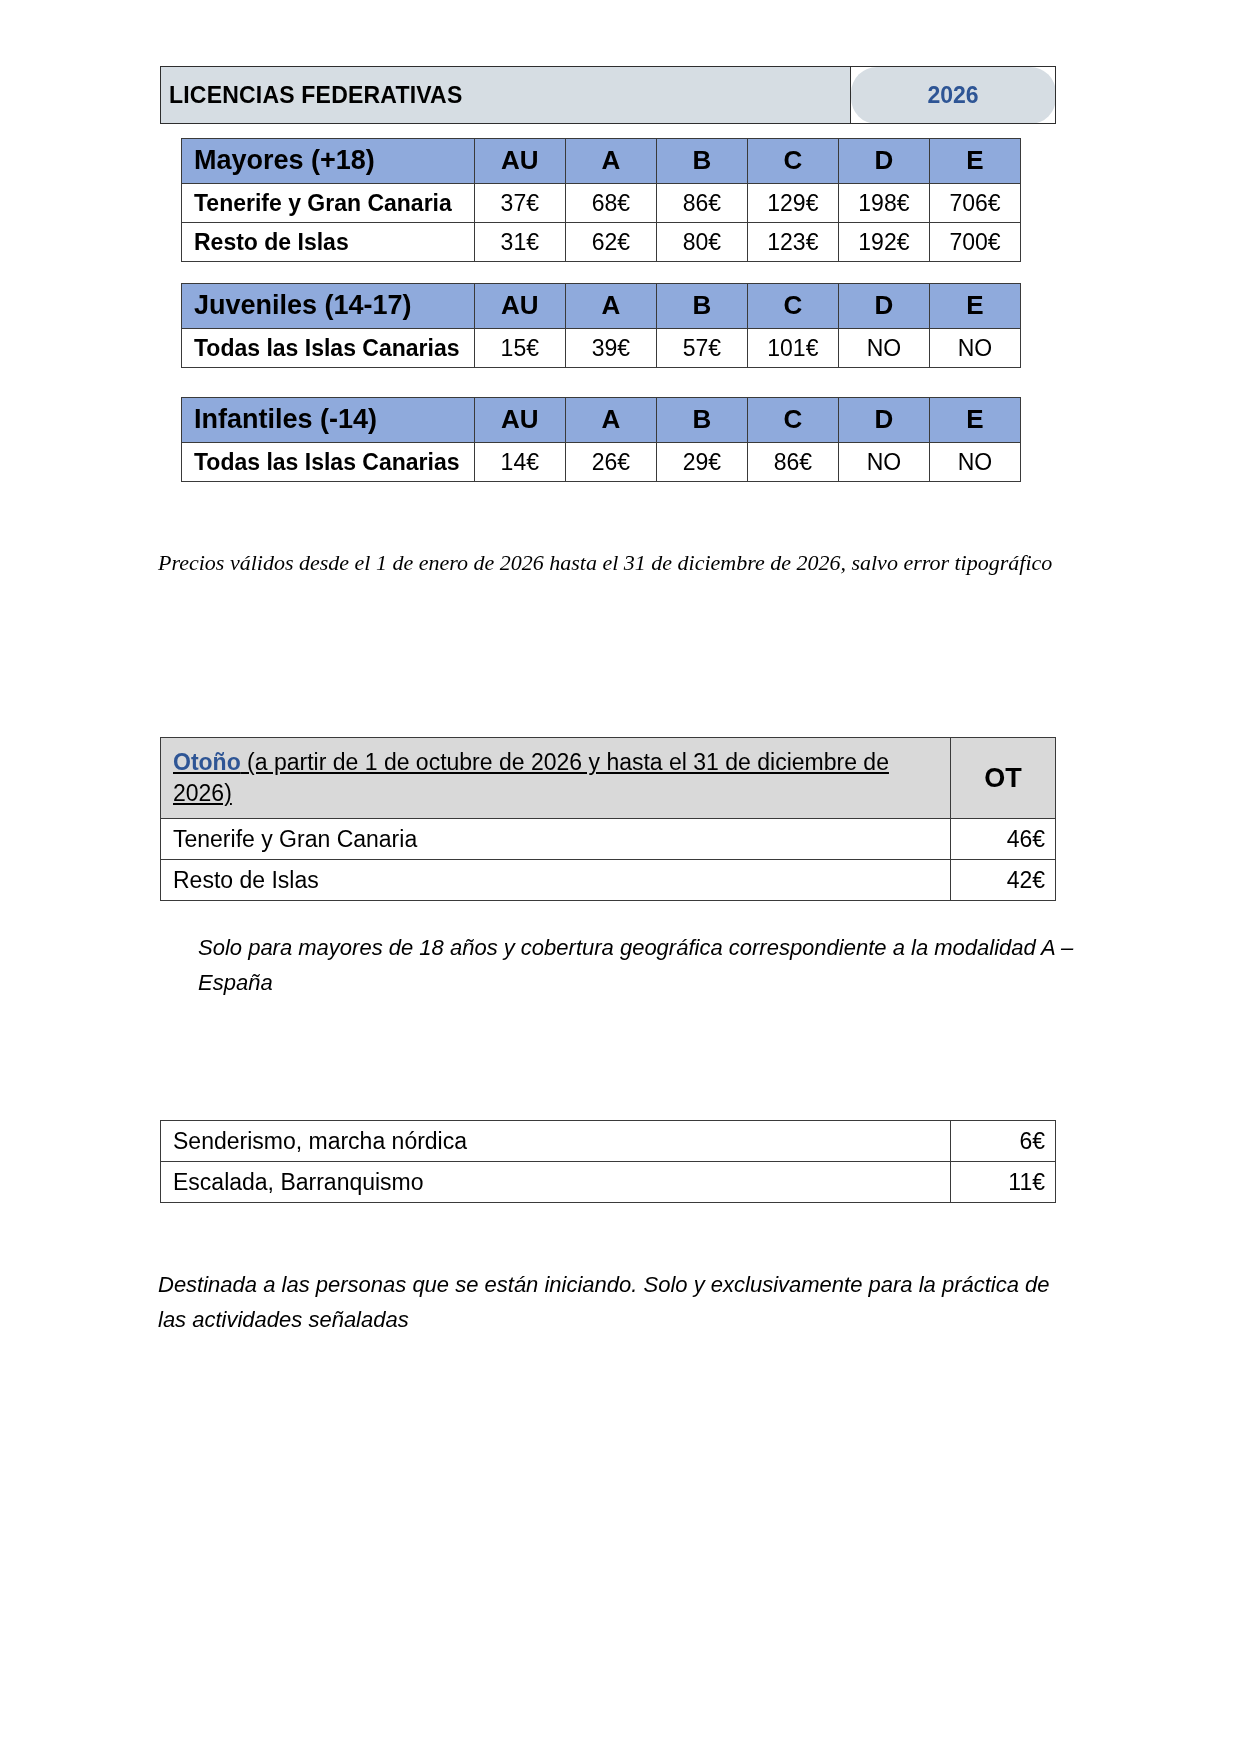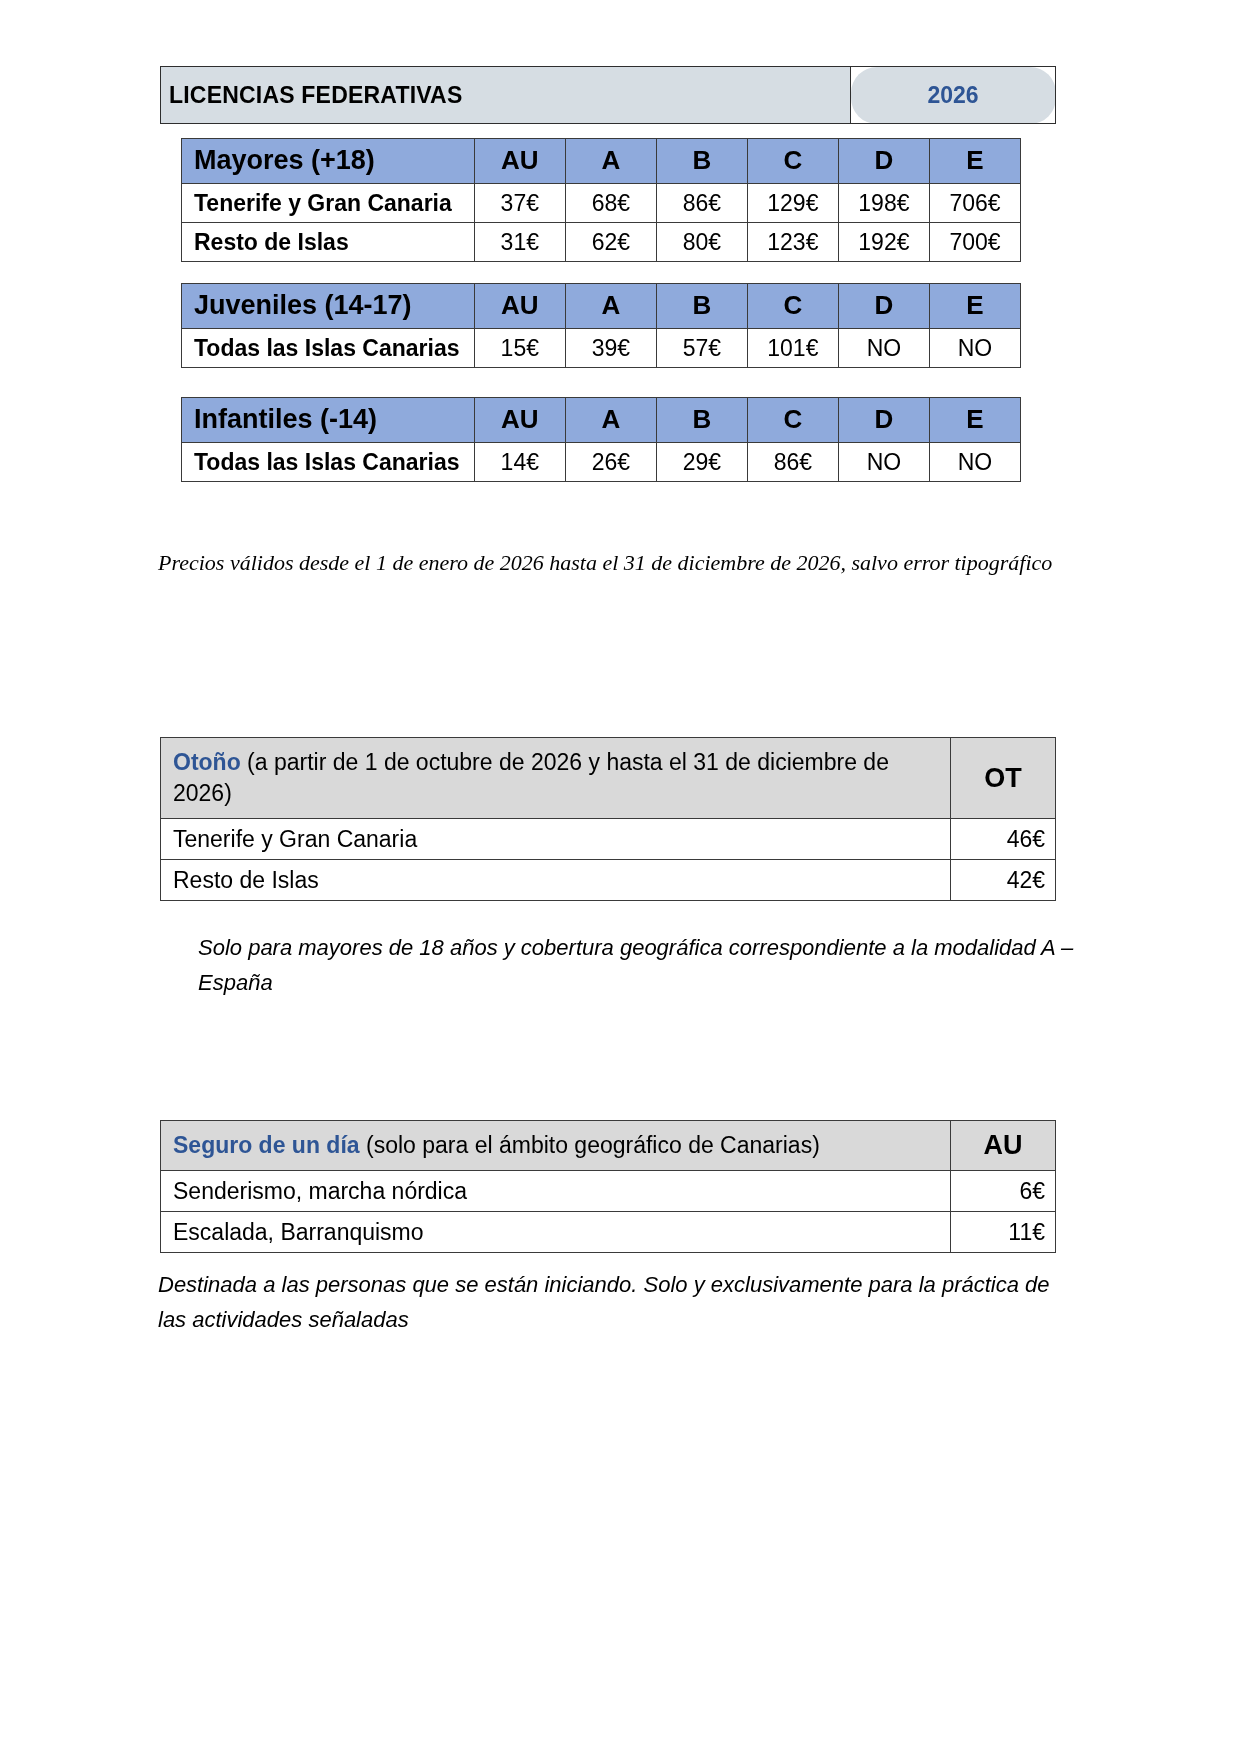--- a/index.html
+++ b/index.html
@@ -104,20 +104,21 @@
   .wide-table .wide-hdr td {
     background: #d9d9d9;
     font-weight: normal;
   }
   .wide-table .wide-hdr .wide-title {
     text-align: left;
     padding: 9px 12px;
     font-size: 23px;
     white-space: normal;
     line-height: 1.35;
+    text-decoration: underline;
   }
   .wide-table .wide-hdr .wide-title .kw {
     color: #2e5595;
     font-weight: bold;
   }
   .wide-table .wide-hdr .wide-code {
     text-align: center;
     font-size: 27px;
     font-weight: bold;
   }
@@ -298,24 +299,20 @@
   </table>
 
   <div class="note" id="note-otono">Solo para mayores de 18 años y cobertura geográfica correspondiente a la modalidad A – España</div>
 
   <table class="tbl wide-table" id="table-seguro">
     <colgroup>
         <col style="width:790px">
         <col style="width:105px">
       </colgroup>
     <tbody>
-      <tr class="wide-hdr">
-        <td class="wide-title"><span class="kw">Seguro de un día</span><span> (solo para el ámbito geográfico de Canarias)</span></td>
-        <td class="wide-code">AU</td>
-      </tr>
       <tr class="wide-row">
         <td class="wide-label">Senderismo, marcha nórdica</td>
         <td class="wide-price">6€</td>
       </tr>
       <tr class="wide-row">
         <td class="wide-label">Escalada, Barranquismo</td>
         <td class="wide-price">11€</td>
       </tr>
     </tbody>
   </table>

